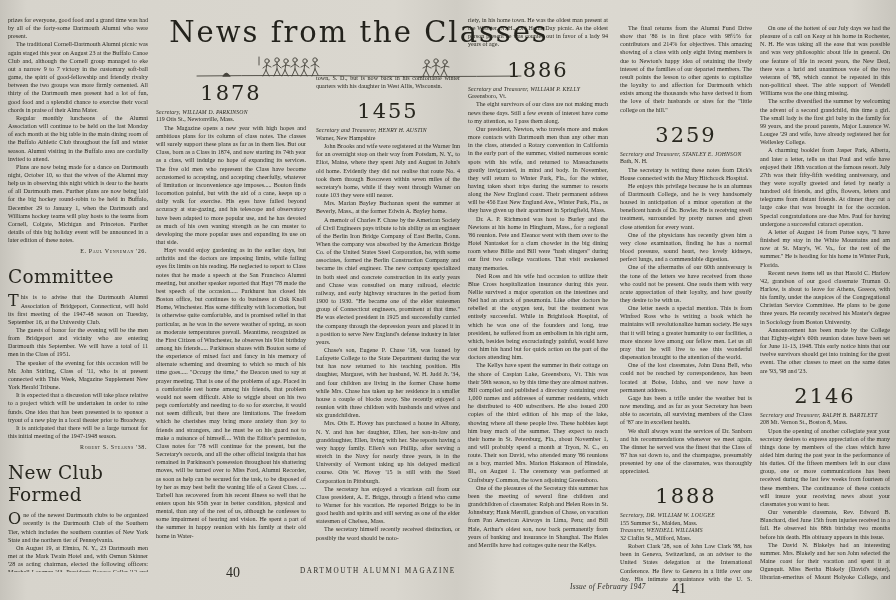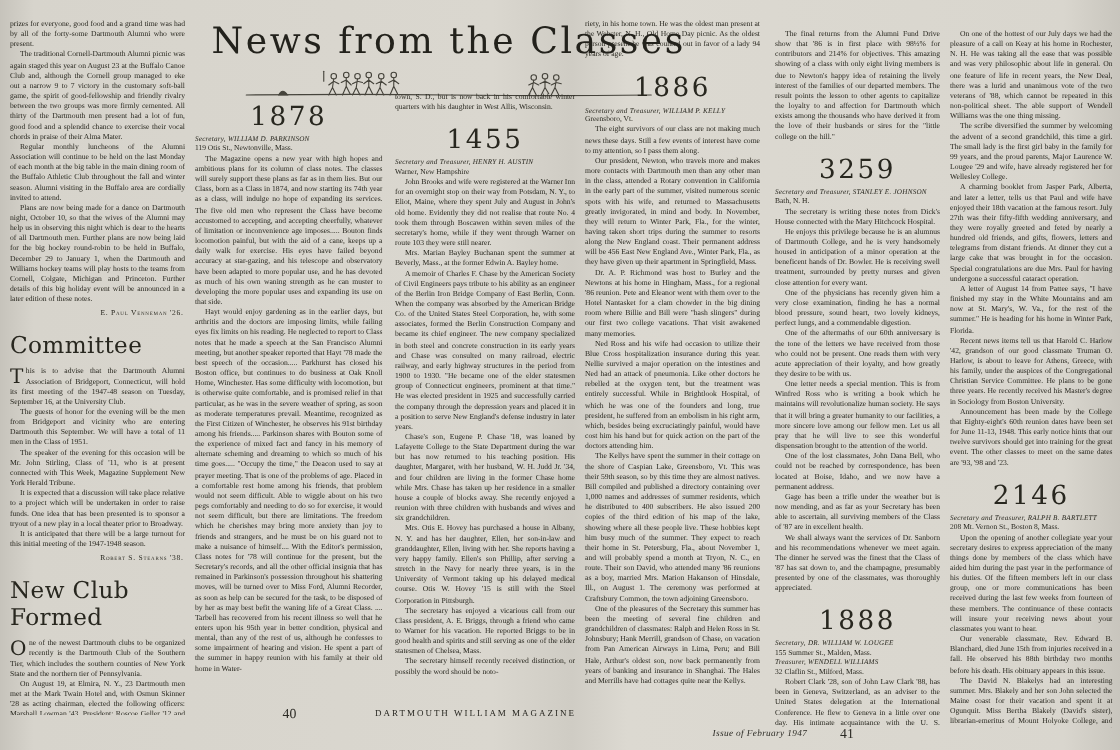--- a/index.html
+++ b/index.html
@@ -36,21 +36,21 @@
     float:left; font-family:"DejaVu Serif", serif;
     font-size:16px; line-height:13.5px; padding:1px 2px 0 0;
   }
   #masthead { position:absolute; left:158px; top:15px; width:402px; text-align:center; }
   #spread-title {
     font-family:"DejaVu Serif", serif; font-weight:400;
     font-size:29px; line-height:34px; letter-spacing:2px; margin:0;
     color:#23221c;
   }
   #parade { display:block; margin:2px auto 0 auto; }
-  .footer { position:absolute; font-size:11px; color:#2b2a24; }
+  .footer { position:absolute; font-size:14px; color:#2b2a24; }
   #footer-mag { font-size:7.2px; letter-spacing:1.6px; }
   #footer-issue { font-style:italic; font-size:7.4px; letter-spacing:0.3px; }
 </style>
 </head>
 <body>
 
 <div id="page">
 
   <div id="masthead">
     <h1 id="spread-title">News from the Classes</h1>
@@ -168,17 +168,17 @@
     <p>Announcement has been made by the College that Eighty-eight's 60th reunion dates have been set for June 11-13, 1948. This early notice hints that our twelve survivors should get into training for the great event. The other classes to meet on the same dates are '93, '98 and '23.</p>
     <h2 class="year-heading">2146</h2>
     <p class="sec-role noindent">Secretary and Treasurer, RALPH B. BARTLETT</p>
     <p class="sec-addr noindent">208 Mt. Vernon St., Boston 8, Mass.</p>
     <p>Upon the opening of another collegiate year your secretary desires to express appreciation of the many things done by members of the class which have aided him during the past year in the performance of his duties. Of the fifteen members left in our class group, one or more communications has been received during the last few weeks from fourteen of these members. The continuance of these contacts will insure your receiving news about your classmates you want to hear.</p>
     <p>Our venerable classmate, Rev. Edward B. Blanchard, died June 15th from injuries received in a fall. He observed his 88th birthday two months before his death. His obituary appears in this issue.</p>
     <p>The David N. Blakelys had an interesting summer. Mrs. Blakely and her son John selected the Maine coast for their vacation and spent it at Ogunquit. Miss Bertha Blakely (David's sister), librarian-emeritus of Mount Holyoke College, and Miss Mary Fletcher of Hanover, N. H., accompanied them.</p>
   </section>
 
   <div class="footer" id="footer-pg-left" style="left:226px; top:565px;">40</div>
-  <div class="footer" id="footer-mag" style="left:300px; top:567px;">DARTMOUTH WILLIAM MAGAZINE</div>
+  <div class="footer" id="footer-mag" style="left:300px; top:567px;">DARTMOUTH ALUMNI MAGAZINE</div>
   <div class="footer" id="footer-issue" style="left:570px; top:582px;">Issue of February 1947</div>
   <div class="footer" id="footer-pg-right" style="left:672px; top:581px;text-align:right;">41</div>
 
 </div>
 
 </body></html>

